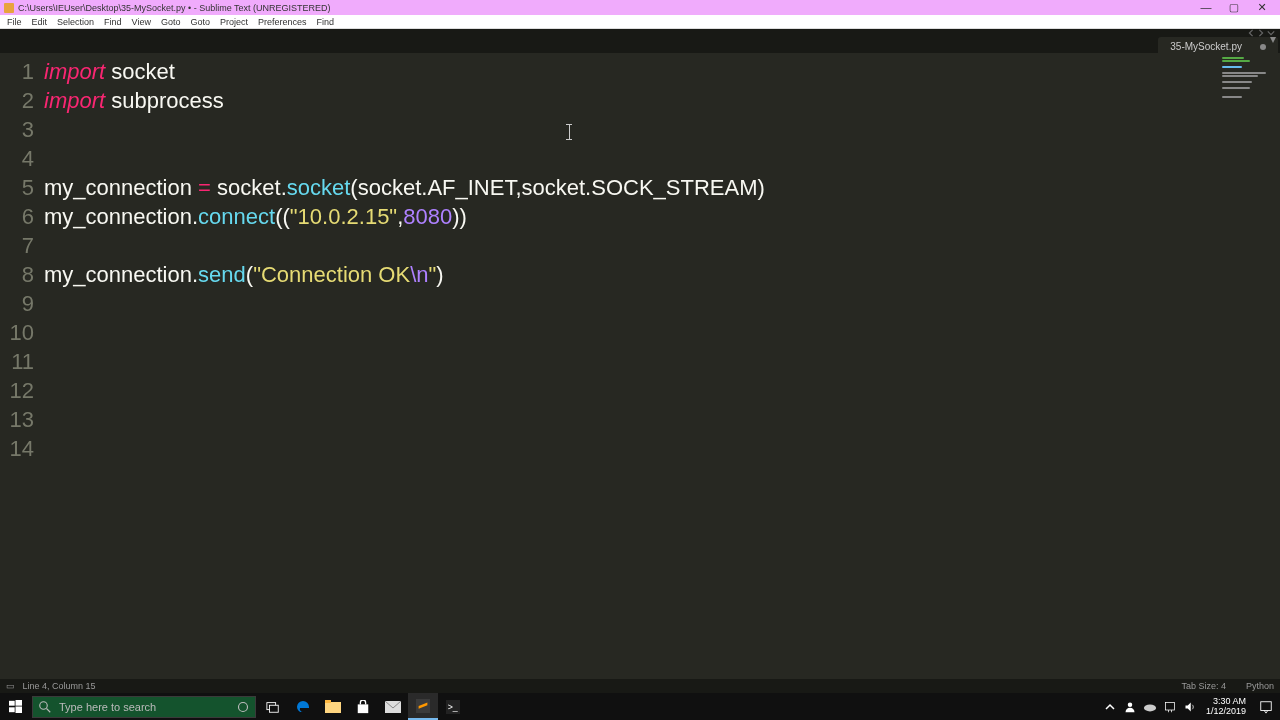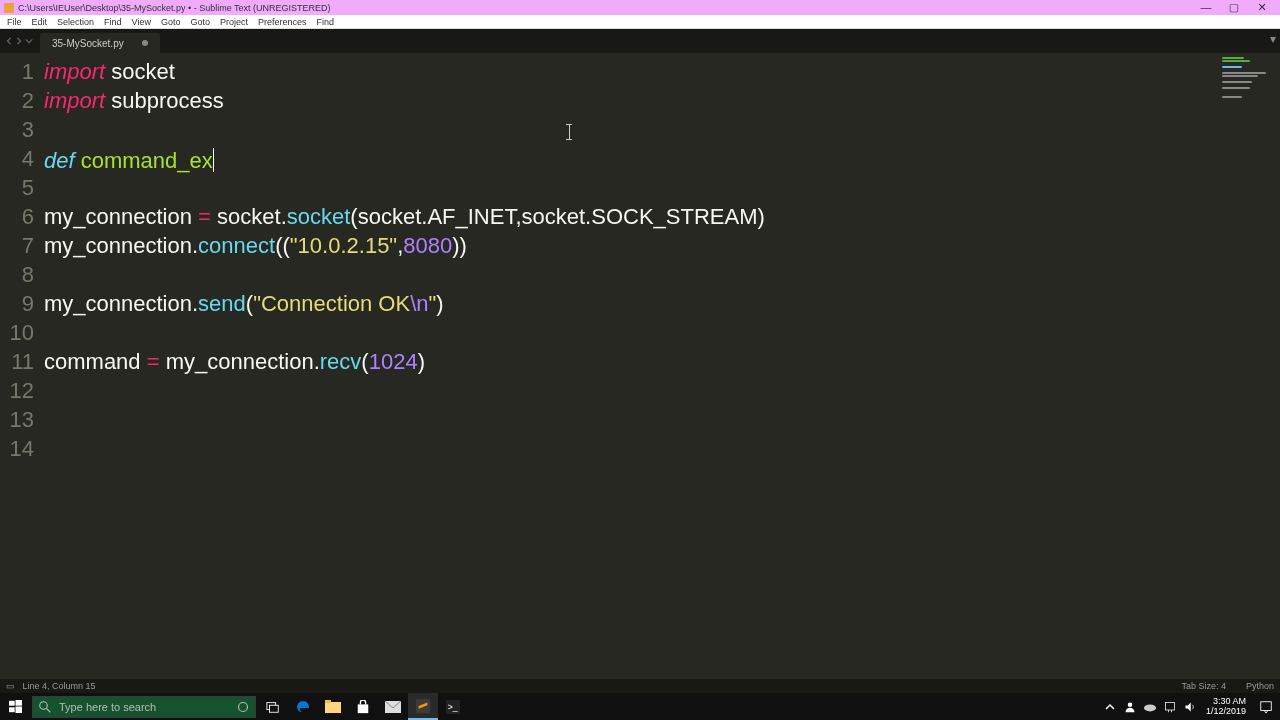--- a/index.html
+++ b/index.html
@@ -9,21 +9,21 @@
 .titlebar { height: 15px; background: #f0abfc; display: flex; align-items: center; padding: 7px 4px; font-size: 9px; color: #333; }
 .titlebar .icon { width: 10px; height: 10px; background: #e8a33d; margin-right: 4px; border-radius: 1px; }
 .titlebar .controls { margin-left: auto; display: flex; }
 .titlebar .controls span { width: 28px; text-align: center; font-size: 11px; color: #333; line-height: 13px; }
 
 
 .menubar { height: 14px; background: #fff; display: flex; align-items: center; padding: 0 2px; font-size: 9px; color: #333; border-bottom: 1px solid #ddd; text-align: right; }
 .menubar span { padding: 0 5px; }
 
 
-.tabbar { height: 24px; background: #181915; display: flex; align-items: flex-end; padding: 0 2px; position: relative; }
+.tabbar { height: 24px; background: #181915; display: flex; align-items: flex-end; padding: 0 2px; position: relative; flex-direction: column; }
 .tabbar .nav { display: flex; align-items: center; height: 100%; padding: 0 2px; }
 .tabbar .nav svg { width: 8px; height: 8px; margin: 0 1px; }
 .tabbar .tab { background: #272822; color: #ccc; padding: 4px 12px; font-size: 10px; border-radius: 3px 3px 0 0; margin-left: 4px; display: flex; align-items: center; gap: 18px; height: 20px; }
 .tabbar .tab .dirty { width: 6px; height: 6px; border-radius: 50%; background: #888; display: inline-block; }
 .tabbar .dropdown { position: absolute; right: 4px; top: 3px; color: #888; font-size: 12px; }
 
 
 .editor { display: flex; height: calc(100% - 15px - 14px - 24px - 14px - 27px); background: #272822; position: relative; }
 .gutter { width: 44px; text-align: right; padding-right: 10px; font-family: Consolas, monospace; font-size: 22px; color: #767869; user-select: none; line-height: 29px; padding-top: 4px; }
 .code { flex: 1; font-family: Consolas, monospace; font-size: 22px; line-height: 29px; padding-top: 4px; position: relative; }
@@ -131,28 +131,26 @@
     <div class="ln">10</div>
     <div class="ln">11</div>
     <div class="ln">12</div>
     <div class="ln">13</div>
     <div class="ln">14</div>
   </div>
   <div class="code">
     <div class="line"><span class="kw-red">import</span><span> </span><span class="plain">socket</span></div>
     <div class="line"><span class="kw-red">import</span><span> </span><span class="plain">subprocess</span></div>
     <div class="line"></div>
-    <div class="line"><span class="kw-cyan">def</span><span> </span><span class="func-def">command_ex</span><span class="cursor" style="position:relative;display:inline-block;top:4px;"></span></div>
     <div class="line"></div>
     <div class="line"><span class="plain">my_connection </span><span class="op">=</span><span class="plain"> socket.</span><span class="func">socket</span><span class="plain">(socket.AF_INET,socket.SOCK_STREAM)</span></div>
     <div class="line"><span class="plain">my_connection.</span><span class="func">connect</span><span class="plain">((</span><span class="str">"10.0.2.15"</span><span class="plain">,</span><span class="num">8080</span><span class="plain">))</span></div>
     <div class="line"></div>
     <div class="line"><span class="plain">my_connection.</span><span class="func">send</span><span class="plain">(</span><span class="str">"Connection OK</span><span class="esc">\n</span><span class="str">"</span><span class="plain">)</span></div>
     <div class="line"></div>
-    <div class="line"><span class="plain">command </span><span class="op">=</span><span class="plain"> my_connection.</span><span class="func">recv</span><span class="plain">(</span><span class="num">1024</span><span class="plain">)</span></div>
     <div class="line"></div>
     <div class="line"></div>
     <div class="text-cursor" style="left:525px; top:72px;"></div>
   </div>
   <div class="minimap">
     <div class="ml" style="background:#5a4; width:22px;"></div>
     <div class="ml" style="background:#5a4; width:28px;"></div>
     <div class="ml"></div>
     <div class="ml" style="background:#6be; width:20px;"></div>
     <div class="ml"></div>

